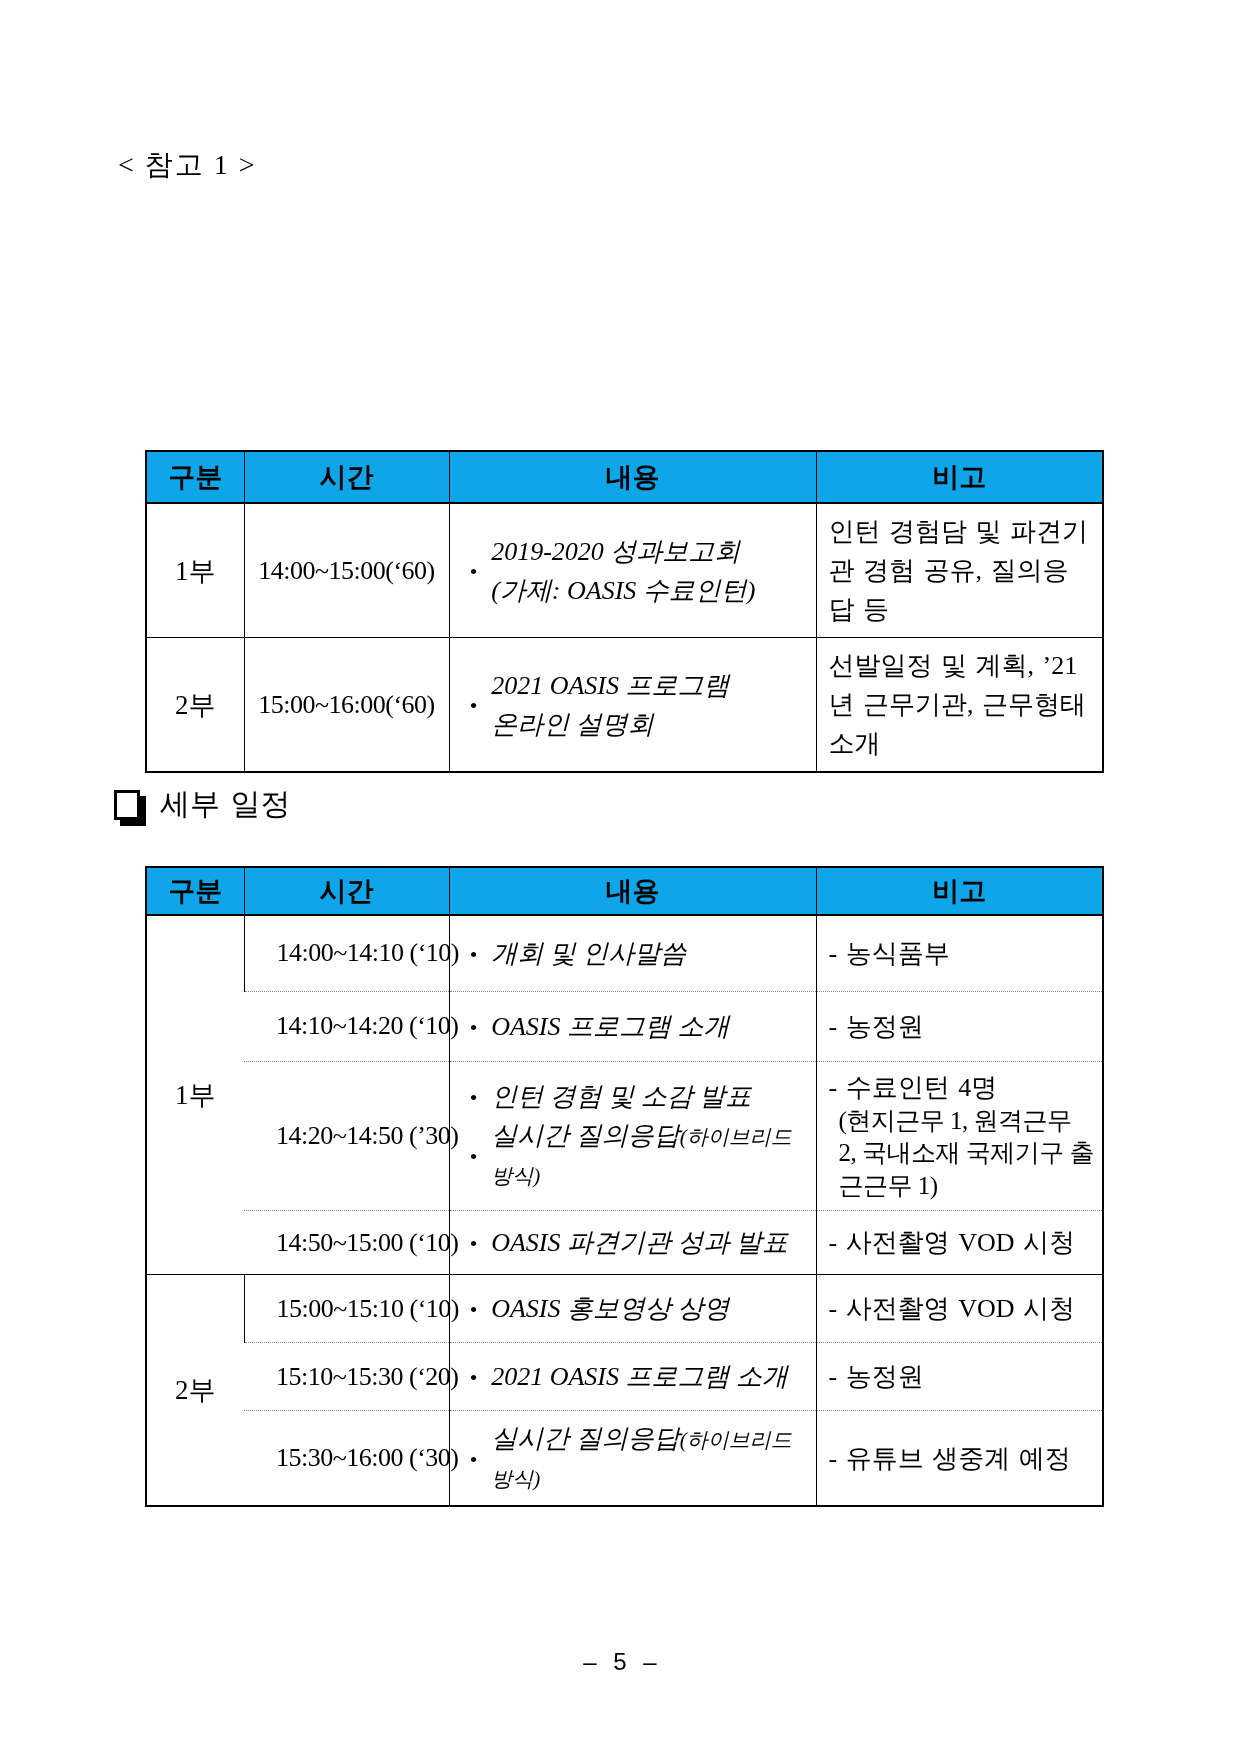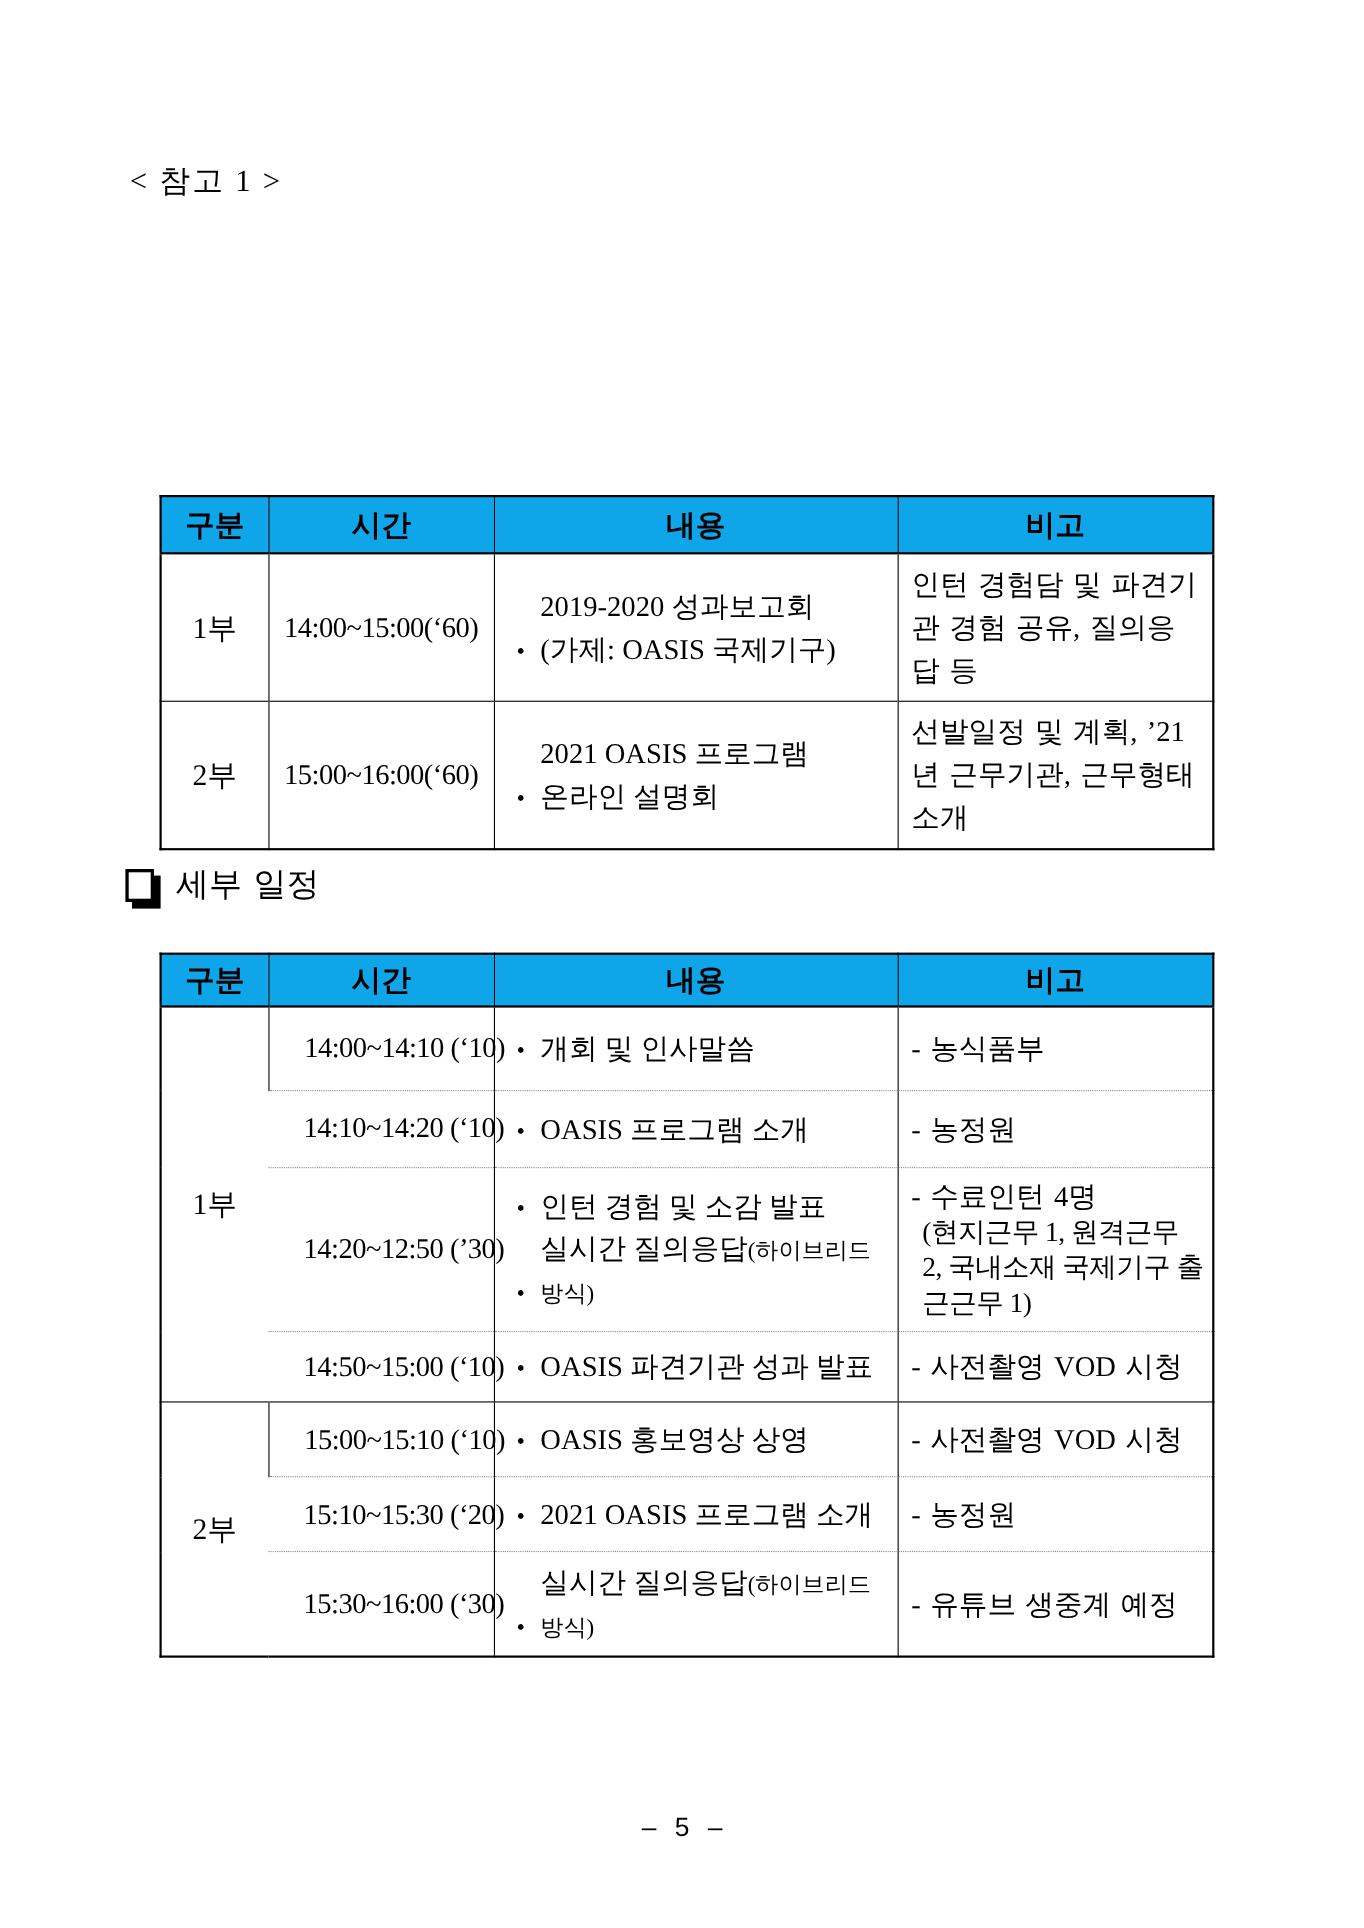--- a/index.html
+++ b/index.html
@@ -83,21 +83,21 @@
 
   td.part { text-align:center; font-size:27px; }
   td.time { text-align:center; letter-spacing:-0.5px; white-space:nowrap; }
   td.content { padding:8px 6px 8px 12px; }
   td.note { padding:8px 8px 8px 12px; line-height:1.5; word-spacing:2px; }
 
   
   .table1 td { height:100px; }
   .table1 .r2 td { border-top:1.6px solid #000; height:102px; }
 
-  .li { display:flex; align-items:flex-end; line-height:1.5; }
+  .li { display:flex; align-items:center; line-height:1.5;font-style:italic; }
   .bullet-dot { flex:0 0 auto; margin:0 14px 0 8px; }
   .bullet-dot::before { content:"\2022"; font-size:22px; }
   .li-txt { flex:1 1 auto; }
 
   
   .table2 td.time { font-size:26px;padding-left:32px; }
   .table2 .rh1 td { height:76px; }
   .table2 .rh2 td { height:70px; }
   .table2 .rh3 td { height:116px; }
   .table2 .rh4 td { height:64px; }
@@ -148,21 +148,21 @@
       <th>비고</th>
     </tr>
     <tr class="r1">
       <td class="part">1부</td>
       <td class="time">14:00~15:00(‘60)</td>
       <td class="content">
         <div class="li">
           <span class="bullet-dot"></span>
           <div class="li-txt">
             <div>2019-2020 성과보고회</div>
-            <div>(가제: OASIS 국제기구)</div>
+            <div>(가제: OASIS 수료인턴)</div>
           </div>
         </div>
       </td>
       <td class="note">인턴 경험담 및 파견기관 경험 공유, 질의응답 등</td>
     </tr>
     <tr class="r2">
       <td class="part">2부</td>
       <td class="time">15:00~16:00(‘60)</td>
       <td class="content">
         <div class="li">
@@ -215,21 +215,21 @@
       <td class="content">
         <div class="li">
               <span class="bullet-dot"></span>
           <div class="li-txt">OASIS 프로그램 소개</div>
             </div>
       </td>
       <td class="note">- 농정원</td>
     </tr>
 
     <tr class="rh3 dotted">
-      <td class="time">14:20~12:50 (’30)</td>
+      <td class="time">14:20~14:50 (’30)</td>
       <td class="content">
         <div class="li">
               <span class="bullet-dot"></span>
           <div class="li-txt">인턴 경험 및 소감 발표</div>
             </div>
         <div class="li">
               <span class="bullet-dot"></span>
           <div class="li-txt"><span>실시간 질의응답</span><span class="small-inline">(하이브리드 방식)</span></div>
             </div>
       </td>

